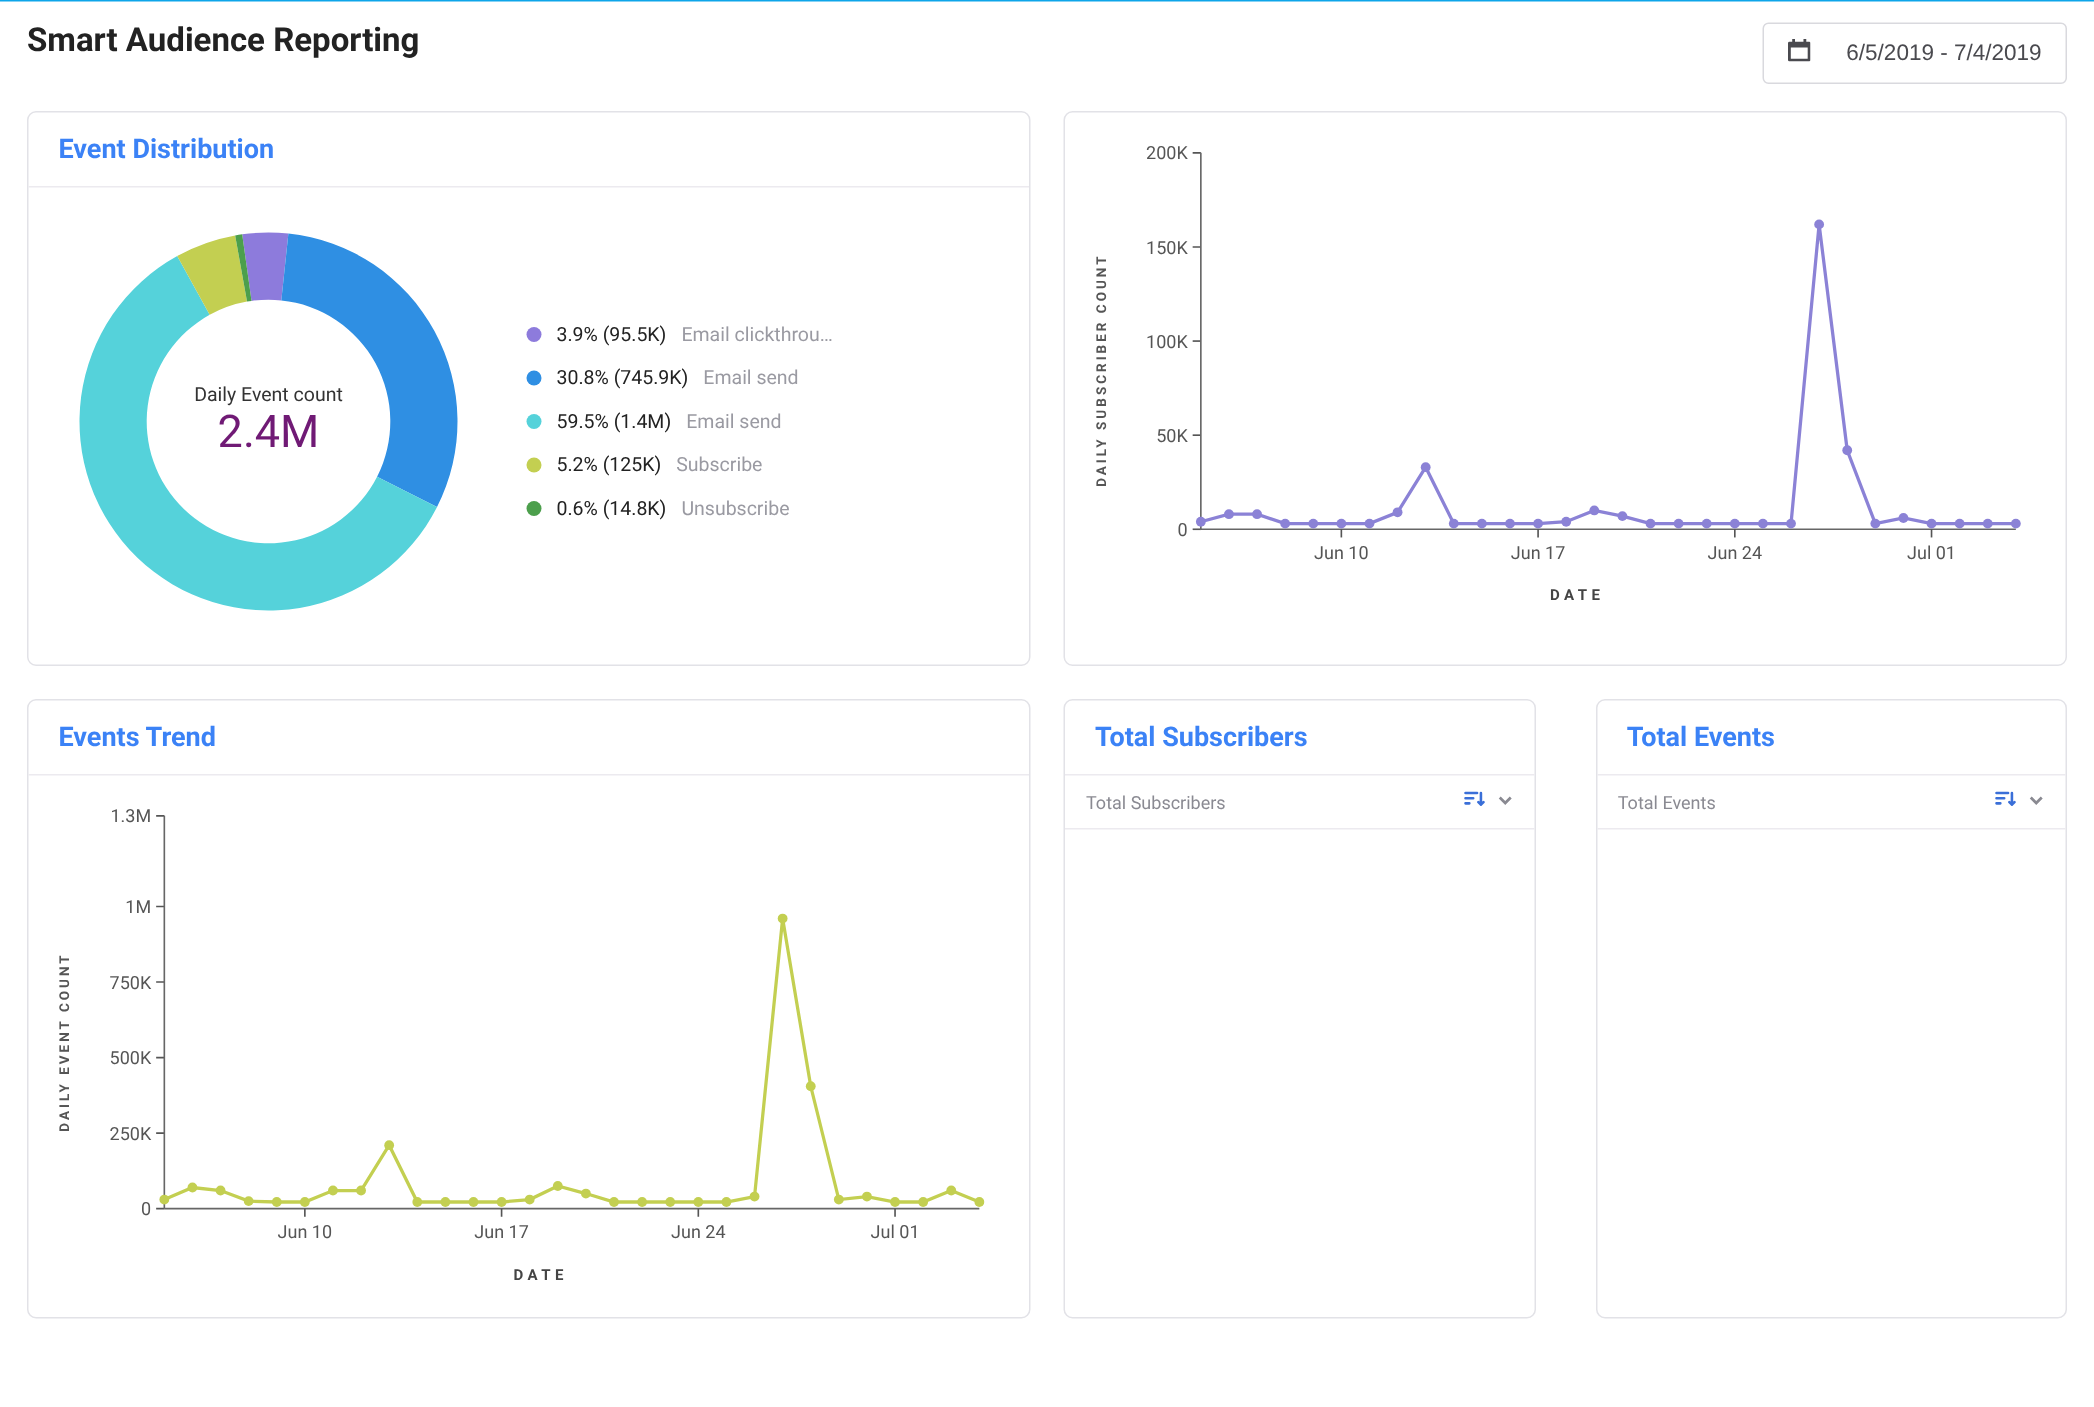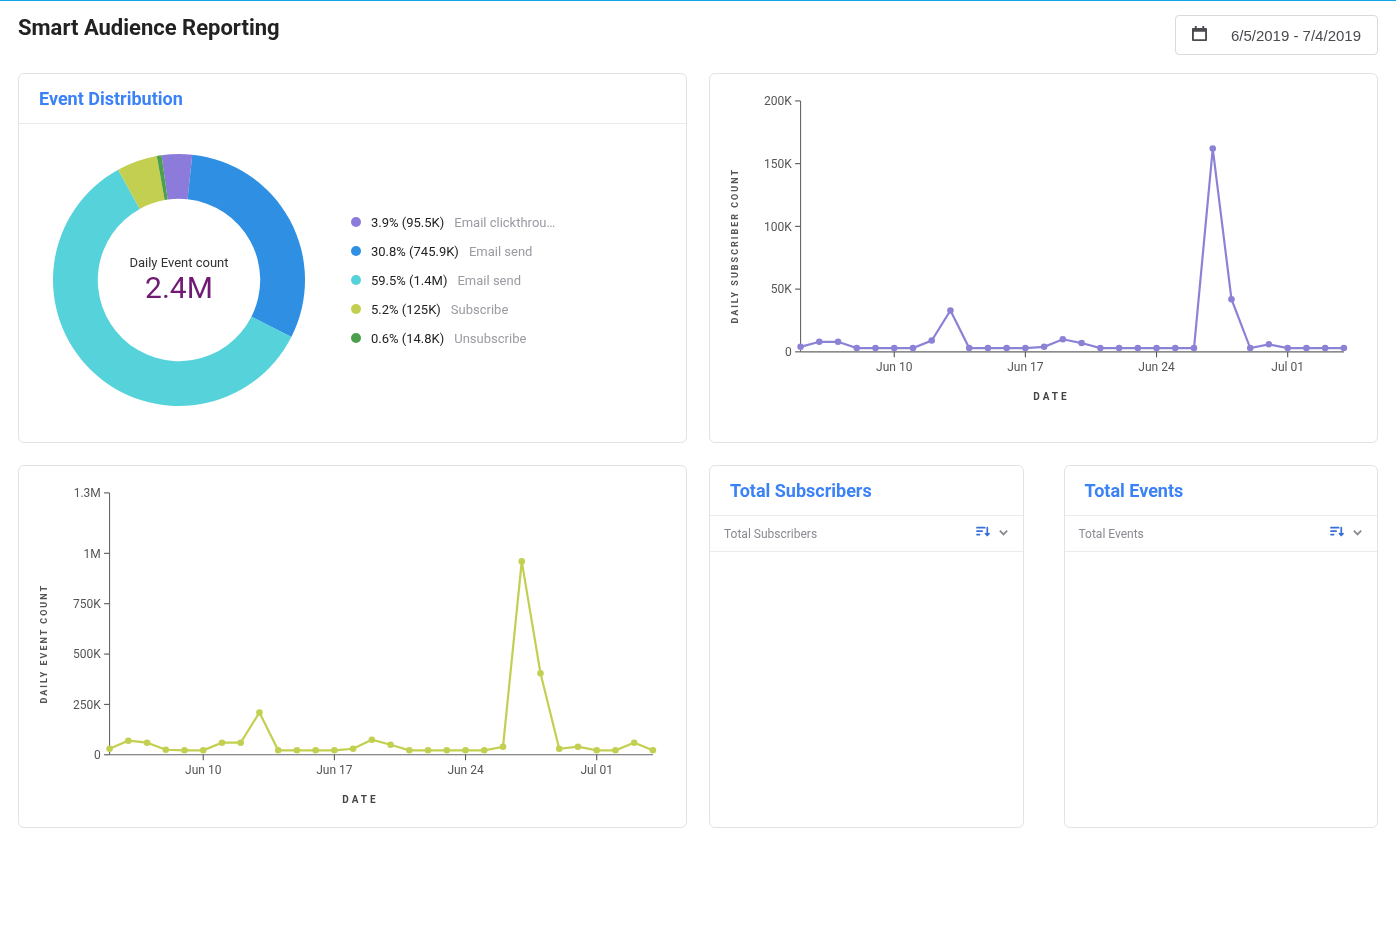--- a/index.html
+++ b/index.html
@@ -290,20 +290,23 @@
                 <circle cx="530.8275862068965" cy="236.54999999999998" r="3" fill="#8b82d6"></circle>
                 <circle cx="548" cy="236.54999999999998" r="3" fill="#8b82d6"></circle>
               </svg>
             <div class="xaxis-title">DATE</div>
           </div>
         </div>
       </div>
     </div>
 
     <div class="card">
+      <div class="card-header">
+        <h2 class="card-title">Events Trend</h2>
+      </div>
       <div class="card-body">
         <div class="line-chart-wrap">
           <div class="yaxis-title">DAILY EVENT COUNT</div>
           <div class="plot-area">
             <svg id="evt-trend-svg" class="plot-svg" viewBox="0 0 560 280">
                 <line x1="45" y1="250" x2="50" y2="250" class="tick-line"></line>
                 <text x="42" y="254" text-anchor="end" font-size="11" fill="#555">0</text>
                 <line x1="45" y1="203.84615384615384" x2="50" y2="203.84615384615384" class="tick-line"></line>
                 <text x="42" y="207.84615384615384" text-anchor="end" font-size="11" fill="#555">250K</text>
                 <line x1="45" y1="157.6923076923077" x2="50" y2="157.6923076923077" class="tick-line"></line>

